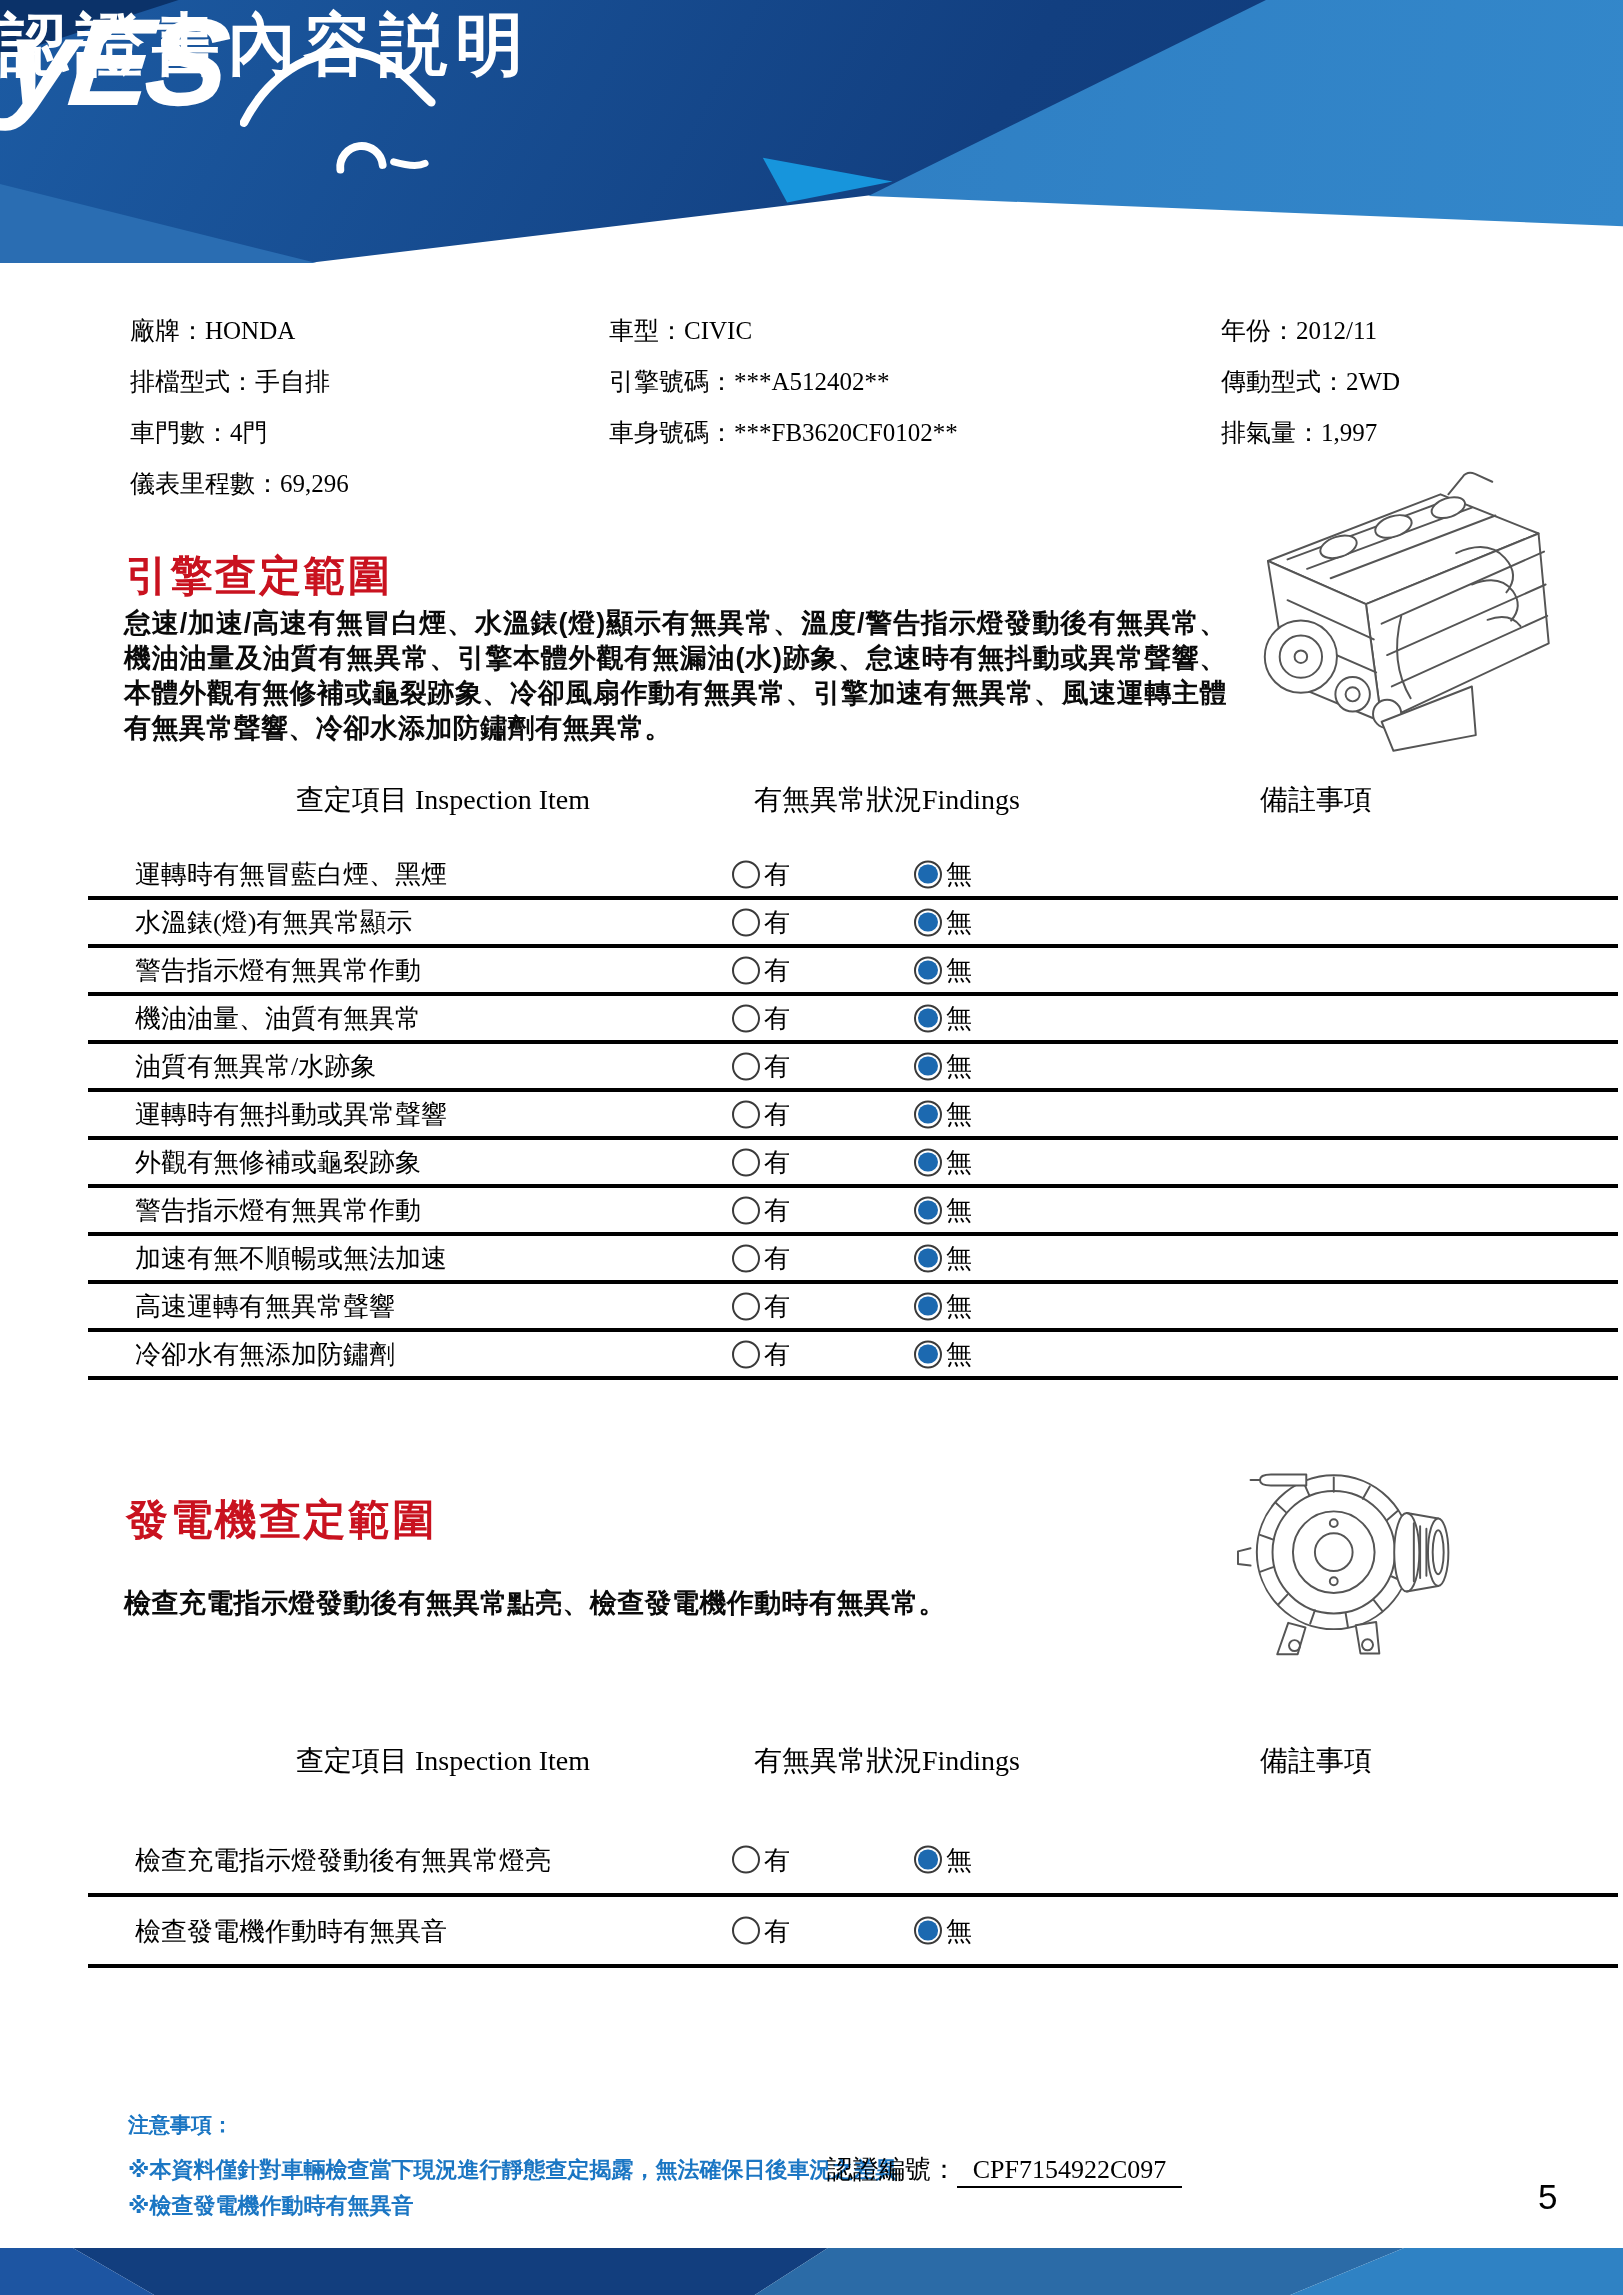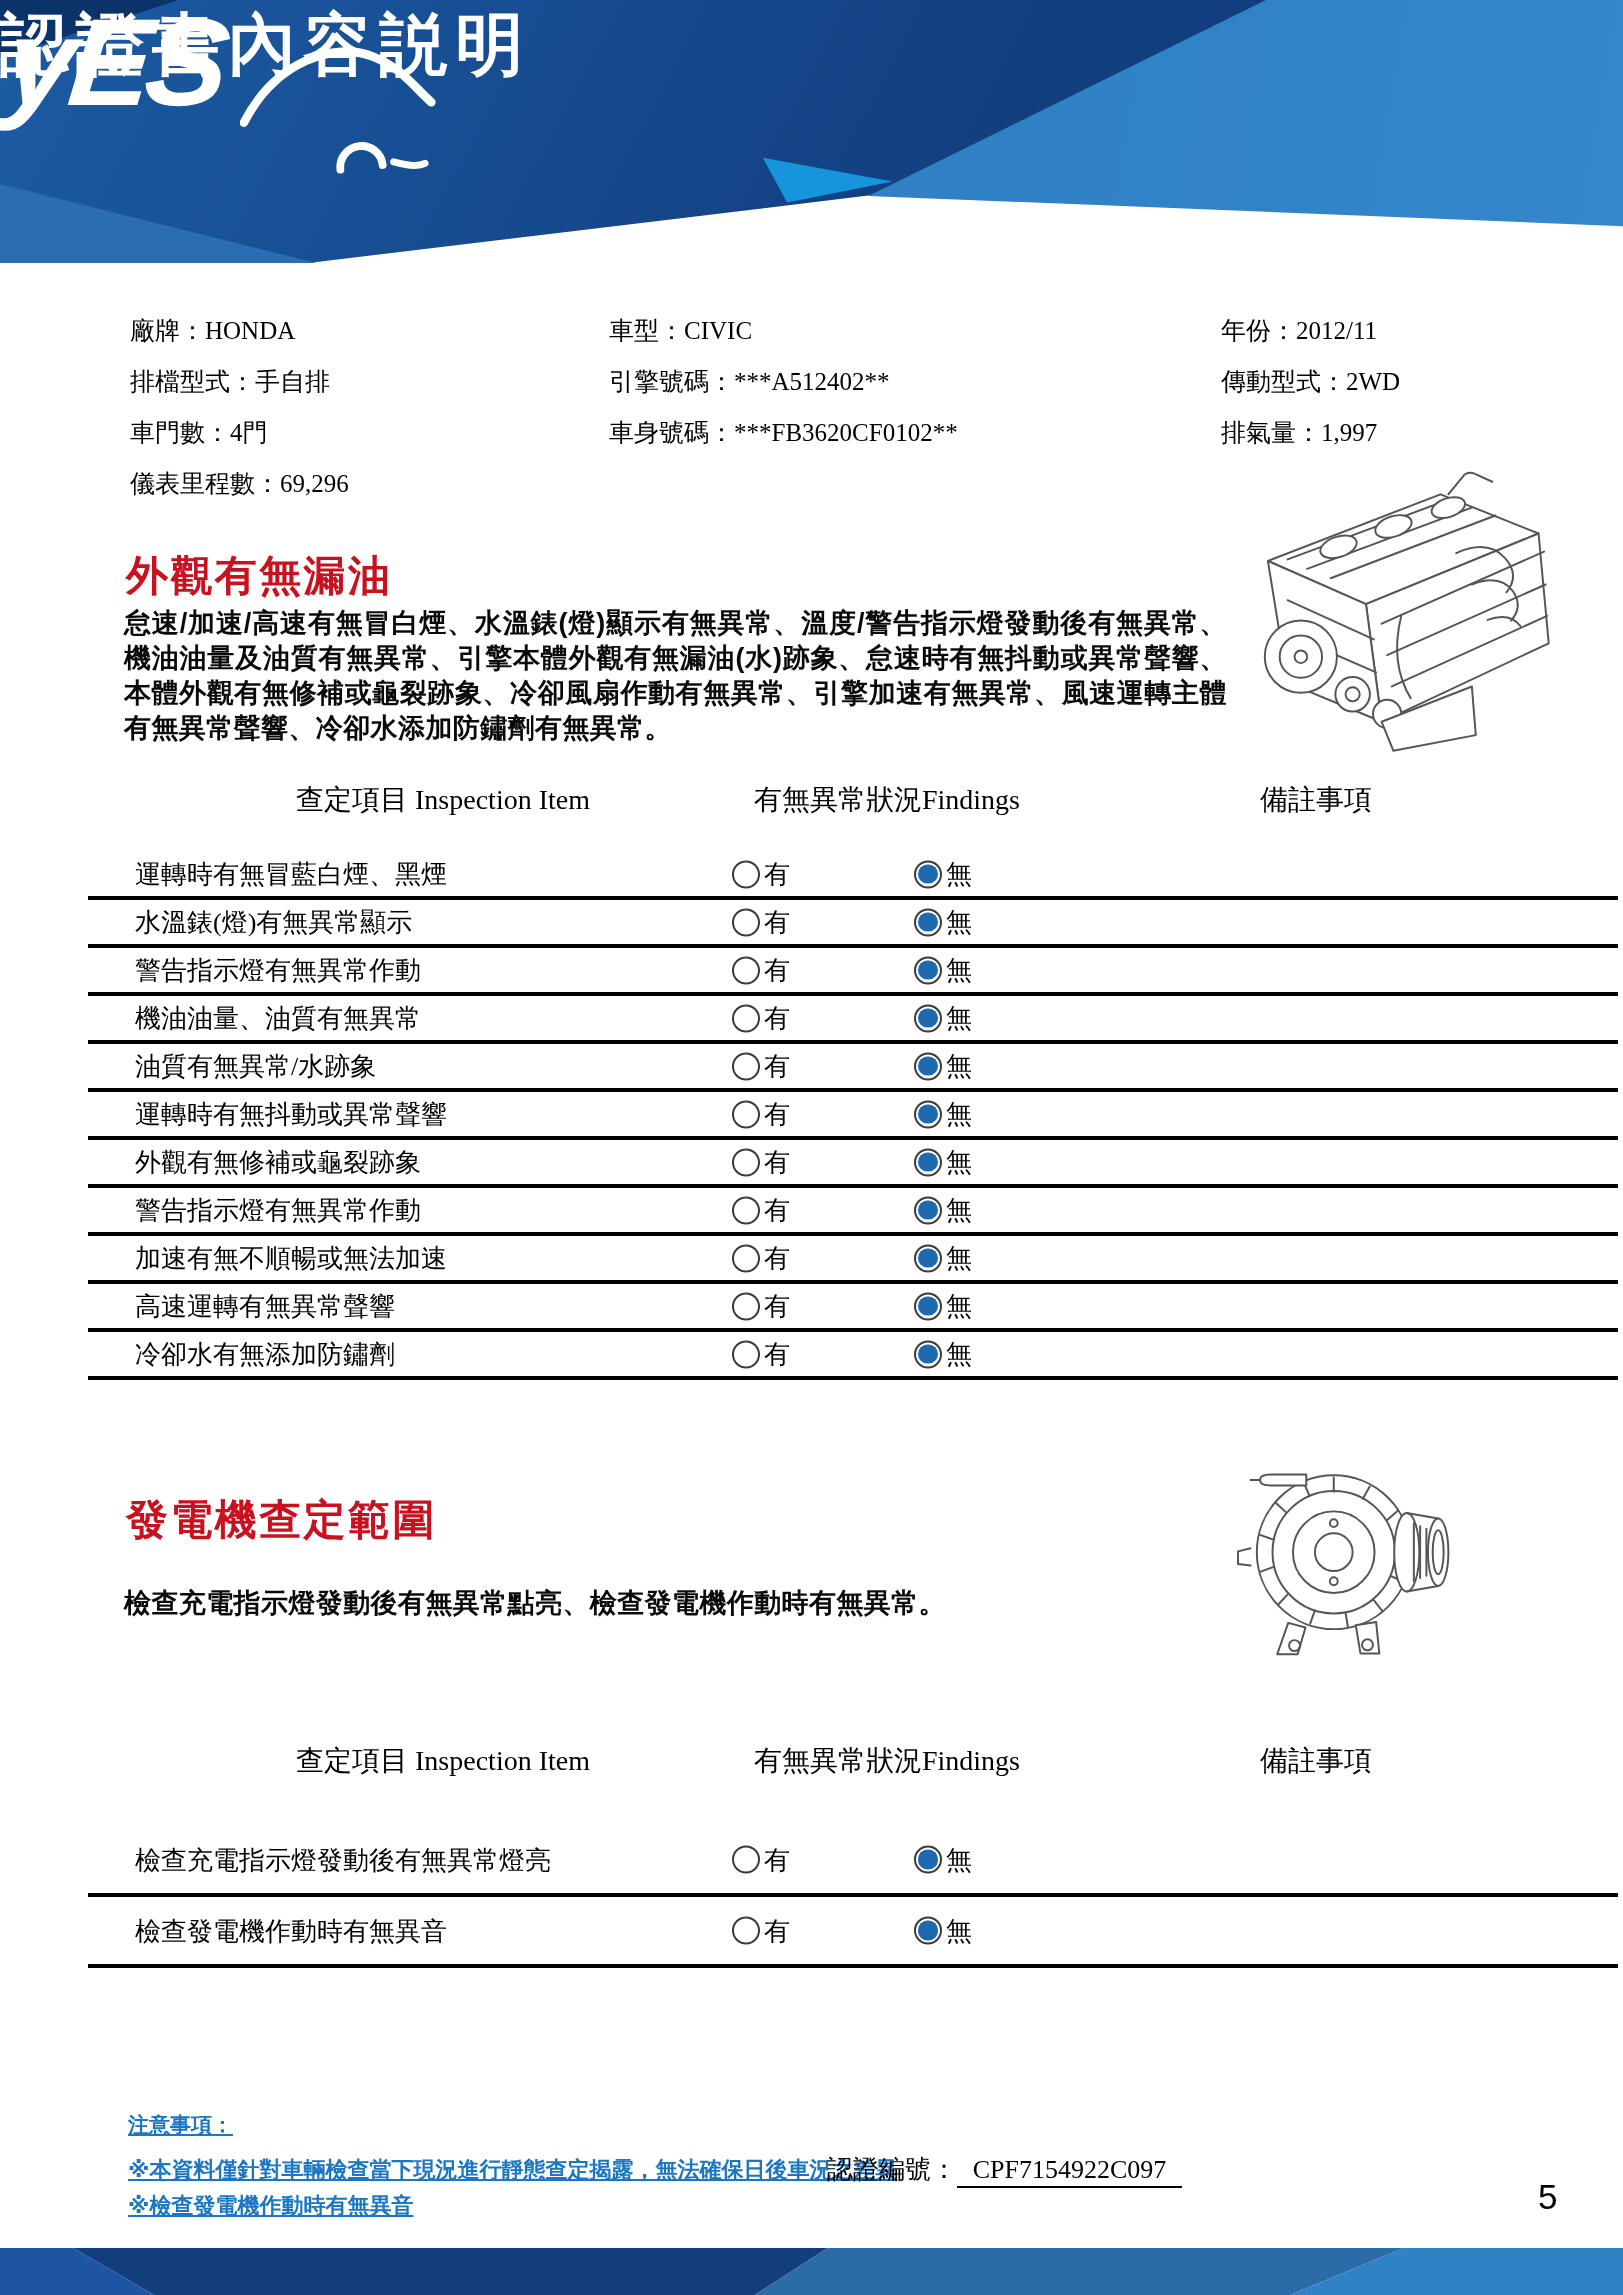--- a/index.html
+++ b/index.html
@@ -61,21 +61,21 @@
   .opt-yes { left:644px; }
   .opt-no  { left:826px; }
   .radio { display:inline-block; width:28px; height:28px; border:2.4px solid #3a3a3a;
            border-radius:50%; background:#fff; vertical-align:middle; position:relative; }
   .radio.on::after { content:""; position:absolute; inset:2.4px; border-radius:50%;
                      background:#1c69b0; }
   .olabel { font-size:26px; vertical-align:middle; margin-left:3.9px; }
   
   .notes { position:absolute; left:128px; top:2111px;
            color:#1b76c3; font-family:"Liberation Sans","DejaVu Sans",sans-serif;
-           font-weight:700;text-decoration:underline; }
+           font-weight:700; }
   .notes .nt { font-size:21px; margin-bottom:13.4px; }
   .notes .nl { font-size:22px; line-height:36px; white-space:nowrap; }
   .cert { position:absolute; left:827px; top:2152px; font-size:26px; white-space:nowrap; }
   .cert-num { border-bottom:2.4px solid #000; padding:0 15.7px 1.6px 15.7px; }
   .page-num { position:absolute; left:1538px; top:2177px; font-size:35px;
               font-family:"Liberation Sans","DejaVu Sans",sans-serif; }
   .fbar { position:absolute; left:0; bottom:0; width:100%; height:47px; }
   .fbar > div { position:absolute; inset:0; }
   .fb1 { background:#1d55a2; clip-path:polygon(0 0,4.5% 0,9.5% 100%,0 100%); }
   .fb2 { background:#123e7e; clip-path:polygon(4.5% 0,51% 0,46.5% 100%,9.5% 100%); }
@@ -134,21 +134,21 @@
     <circle cx="112" cy="252" r="8"></circle>
     <circle class="wfill" cx="178" cy="300" r="22"></circle>
     <circle cx="178" cy="300" r="9"></circle>
     <circle class="wfill" cx="222" cy="325" r="18"></circle>
     <path d="M310,120 q40,-18 62,6 q20,22 2,44 M330,160 q35,-14 52,8 q14,20 -2,38 M350,205 q28,-10 42,8"></path>
     <path class="wfill" d="M215,335 L330,290 L335,352 L230,372 Z"></path>
     <path d="M240,200 q-15,60 12,105"></path>
     <path d="M300,45 l18,-22 q6,-8 16,-4 l22,10"></path>
   </svg>
 
-  <div class="sec-title" style="top:548px">外觀有無漏油</div>
+  <div class="sec-title" style="top:548px">引擎查定範圍</div>
   <div class="sec-desc" style="top:606px;width:1103px">怠速/加速/高速有無冒白煙、水溫錶(燈)顯示有無異常、溫度/警告指示燈發動後有無異常、機油油量及油質有無異常、引擎本體外觀有無漏油(水)跡象、怠速時有無抖動或異常聲響、本體外觀有無修補或龜裂跡象、冷卻風扇作動有無異常、引擎加速有無異常、風速運轉主體有無異常聲響、冷卻水添加防鏽劑有無異常。</div>
 
   <div class="thead" style="top:781px">
     <span class="th-item">查定項目 Inspection Item</span>
     <span class="th-findings">有無異常狀況Findings</span>
     <span class="th-remarks">備註事項</span>
   </div>
 
   <div class="tbl tbl-engine" style="top:852px">
     <div class="row">

